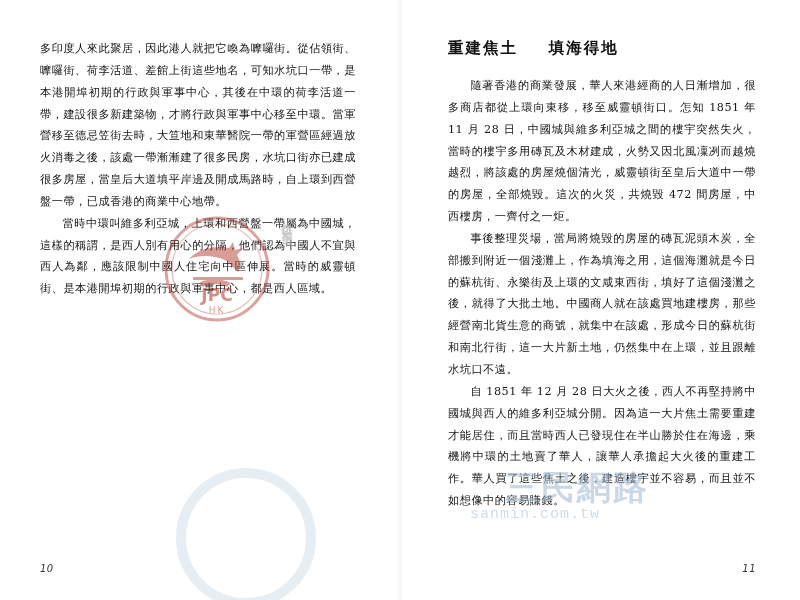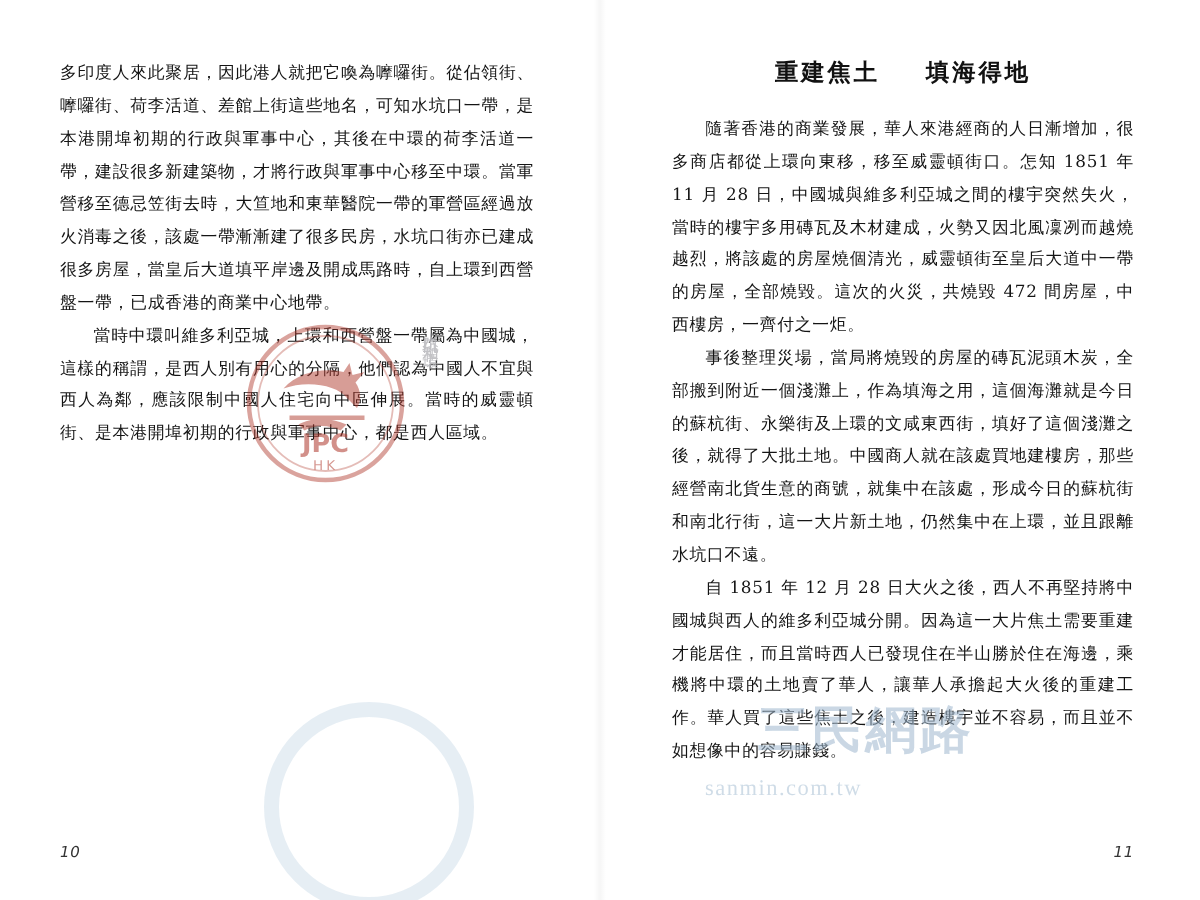--- a/index.html
+++ b/index.html
@@ -52,21 +52,20 @@
   }
   .body-col p.indent {
     text-indent: 2em;
   }
   .chapter-title {
     font-size: 15.5px;
     font-weight: bold;
     letter-spacing: 2px;
     margin: 0 0 16px 0;
     color: #111;
-    text-align: center;
   }
   .chapter-title .gap {
     display: inline-block;
     width: 16px;
   }
   .folio {
     position: absolute;
     bottom: 26px;
     font-size: 10px;
     font-family: "DejaVu Sans", "Liberation Sans", sans-serif;
@@ -111,25 +110,25 @@
   .wm-sanmin .wm-cn {
     font-size: 34px;
     font-weight: bold;
     color: #9fb8cf;
     letter-spacing: 2px;
     line-height: 1;
     text-shadow: 0 1px 0 rgba(255,255,255,.6);
     margin-left: 35px;
   }
   .wm-sanmin .wm-url {
-    font-family: Liberation Serif, serif;
+    font-family: Liberation Mono, monospace;
     font-size: 15px;
     color: #a9c0d4;
     letter-spacing: 1px;
-    margin-top: 14px;
+    margin-top: 2px;
   }
   .wm-left-ghost {
     position: absolute;
     left: 300px;
     top: 485px;
     font-size: 30px;
     font-weight: bold;
     color: #cfd9e2;
     letter-spacing: 10px;
     opacity: 0.5;

